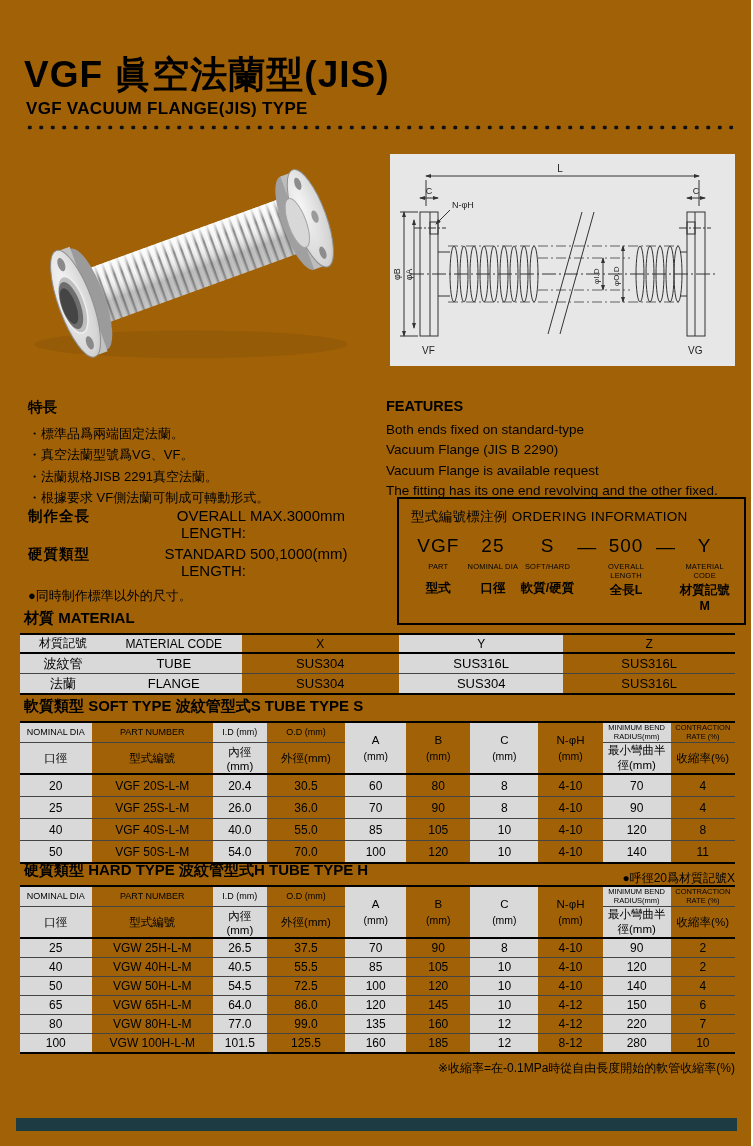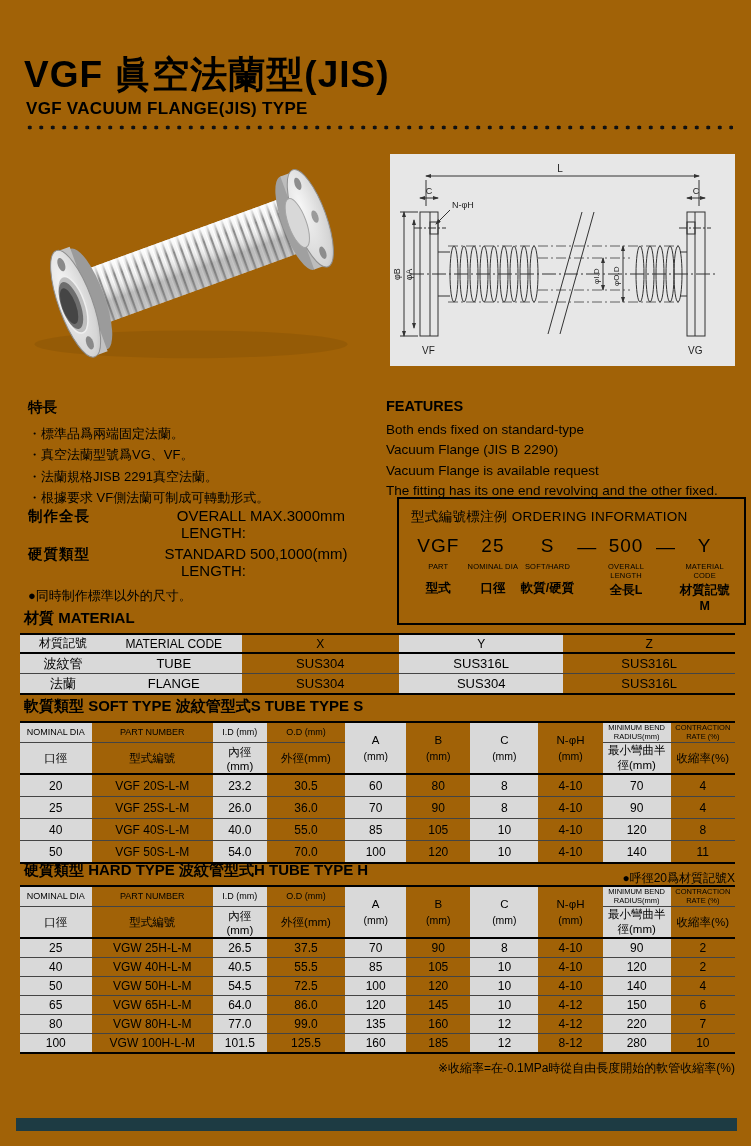--- a/index.html
+++ b/index.html
@@ -369,21 +369,21 @@
             <th class="hjp hb shade">內徑(mm)</th>
             <th class="hjp hb">外徑(mm)</th>
             <th class="hjp hb shade">最小彎曲半徑(mm)</th>
             <th class="hjp hb">收縮率(%)</th>
           </tr>
         </thead>
         <tbody>
           <tr>
             <td class="shade">20</td>
             <td>VGF 20S-L-M</td>
-            <td class="shade">23.2</td>
+            <td class="shade">20.4</td>
             <td>30.5</td>
             <td class="shade">60</td>
             <td>80</td>
             <td class="shade">8</td>
             <td>4-10</td>
             <td class="shade">70</td>
             <td>4</td>
           </tr>
           <tr>
             <td class="shade">25</td>

